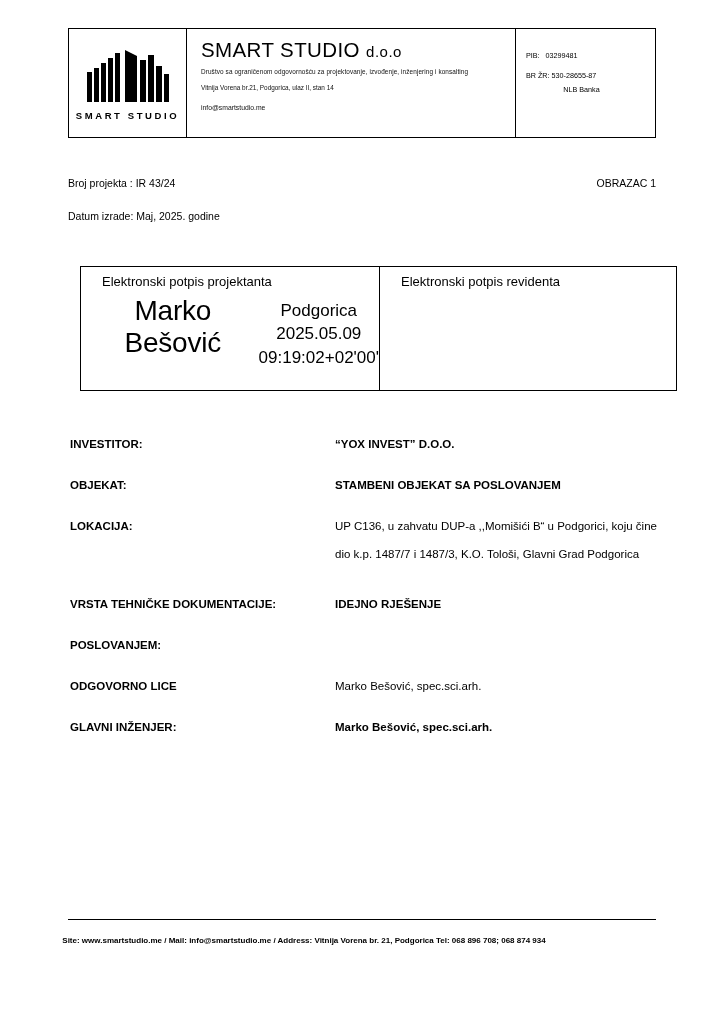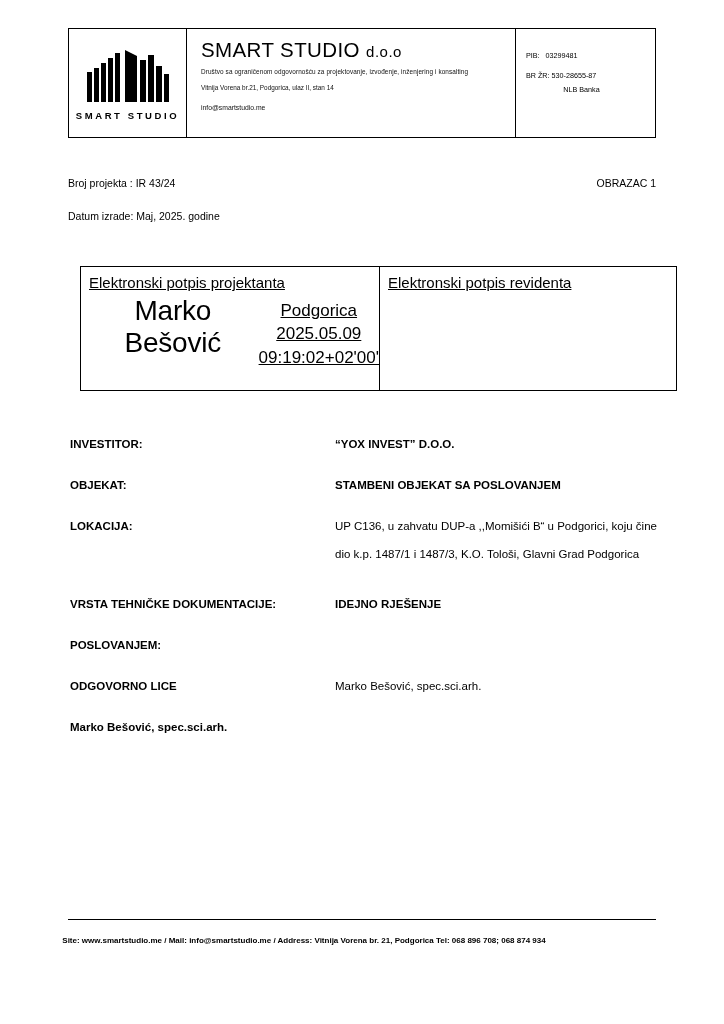--- a/index.html
+++ b/index.html
@@ -116,44 +116,42 @@
   }
   .sig-box {
     border: 1px solid #000;
     box-sizing: border-box;
     position: relative;
   }
   .sig-left { width: 300px; }
   .sig-right { width: 297px; border-left: none; }
   .sig-label {
     position: absolute;
-    left: 8px;
+    left: 21px;
     top: 7px;
-    font-size: 15px;
-    text-decoration: underline;
+    font-size: 13px;
   }
   .sig-content {
     position: absolute;
     left: 14px;
     top: 28px;
     display: flex;
     align-items: flex-start;
     text-align: center;
   }
   .sig-name {
     font-size: 28px;
     line-height: 1.16;
     letter-spacing: -0.2px;
   }
   .sig-meta {
     font-size: 17px;
     line-height: 1.38;
     margin-left: 8px;
     margin-top: 4px;
-    text-decoration: underline;
   }
 
   
   .details {
     position: absolute;
     left: 70px;
     top: 438px;
     width: 610px;
     font-size: 11.5px;
   }
@@ -256,39 +254,40 @@
 
     <div class="d-row">
       <div class="d-key bold">OBJEKAT:</div>
       <div class="d-val bold">STAMBENI OBJEKAT SA POSLOVANJEM</div>
     </div>
 
     <div class="d-row">
       <div class="d-key bold">LOKACIJA:</div>
       <div class="d-val">
         <div>UP C136, u zahvatu DUP-a ,,Momišići B“ u Podgorici, koju čine</div>
-        <div class="d-val2">dio k.p. 1487/1 i 1487/3, K.O. Tološi, Glavni Grad Podgorica</div>
+        <div class="d-val2">dio k.p. 1487/7 i 1487/3, K.O. Tološi, Glavni Grad Podgorica</div>
       </div>
     </div>
 
     <div class="d-row gap-before">
       <div class="d-key bold">VRSTA TEHNIČKE DOKUMENTACIJE:</div>
       <div class="d-val bold">IDEJNO RJEŠENJE</div>
     </div>
 
     <div class="d-row">
       <div class="d-key bold">POSLOVANJEM:</div>
     </div>
 
     <div class="d-row">
       <div class="d-key bold">ODGOVORNO LICE</div>
       <div class="d-val">Marko Bešović, spec.sci.arh.</div>
     </div>
 
     <div class="d-row">
+      <div class="d-key bold">GLAVNI INŽENJER:</div>
       <div class="d-val bold">Marko Bešović, spec.sci.arh.</div>
     </div>
 
   </div>
 
   <div class="footer-rule"></div>
   <div class="footer-text">Site: www.smartstudio.me / Mail: info@smartstudio.me / Address: Vitnija Vorena br. 21, Podgorica Tel: 068 896 708; 068 874 934</div>
 
 </div>
 

